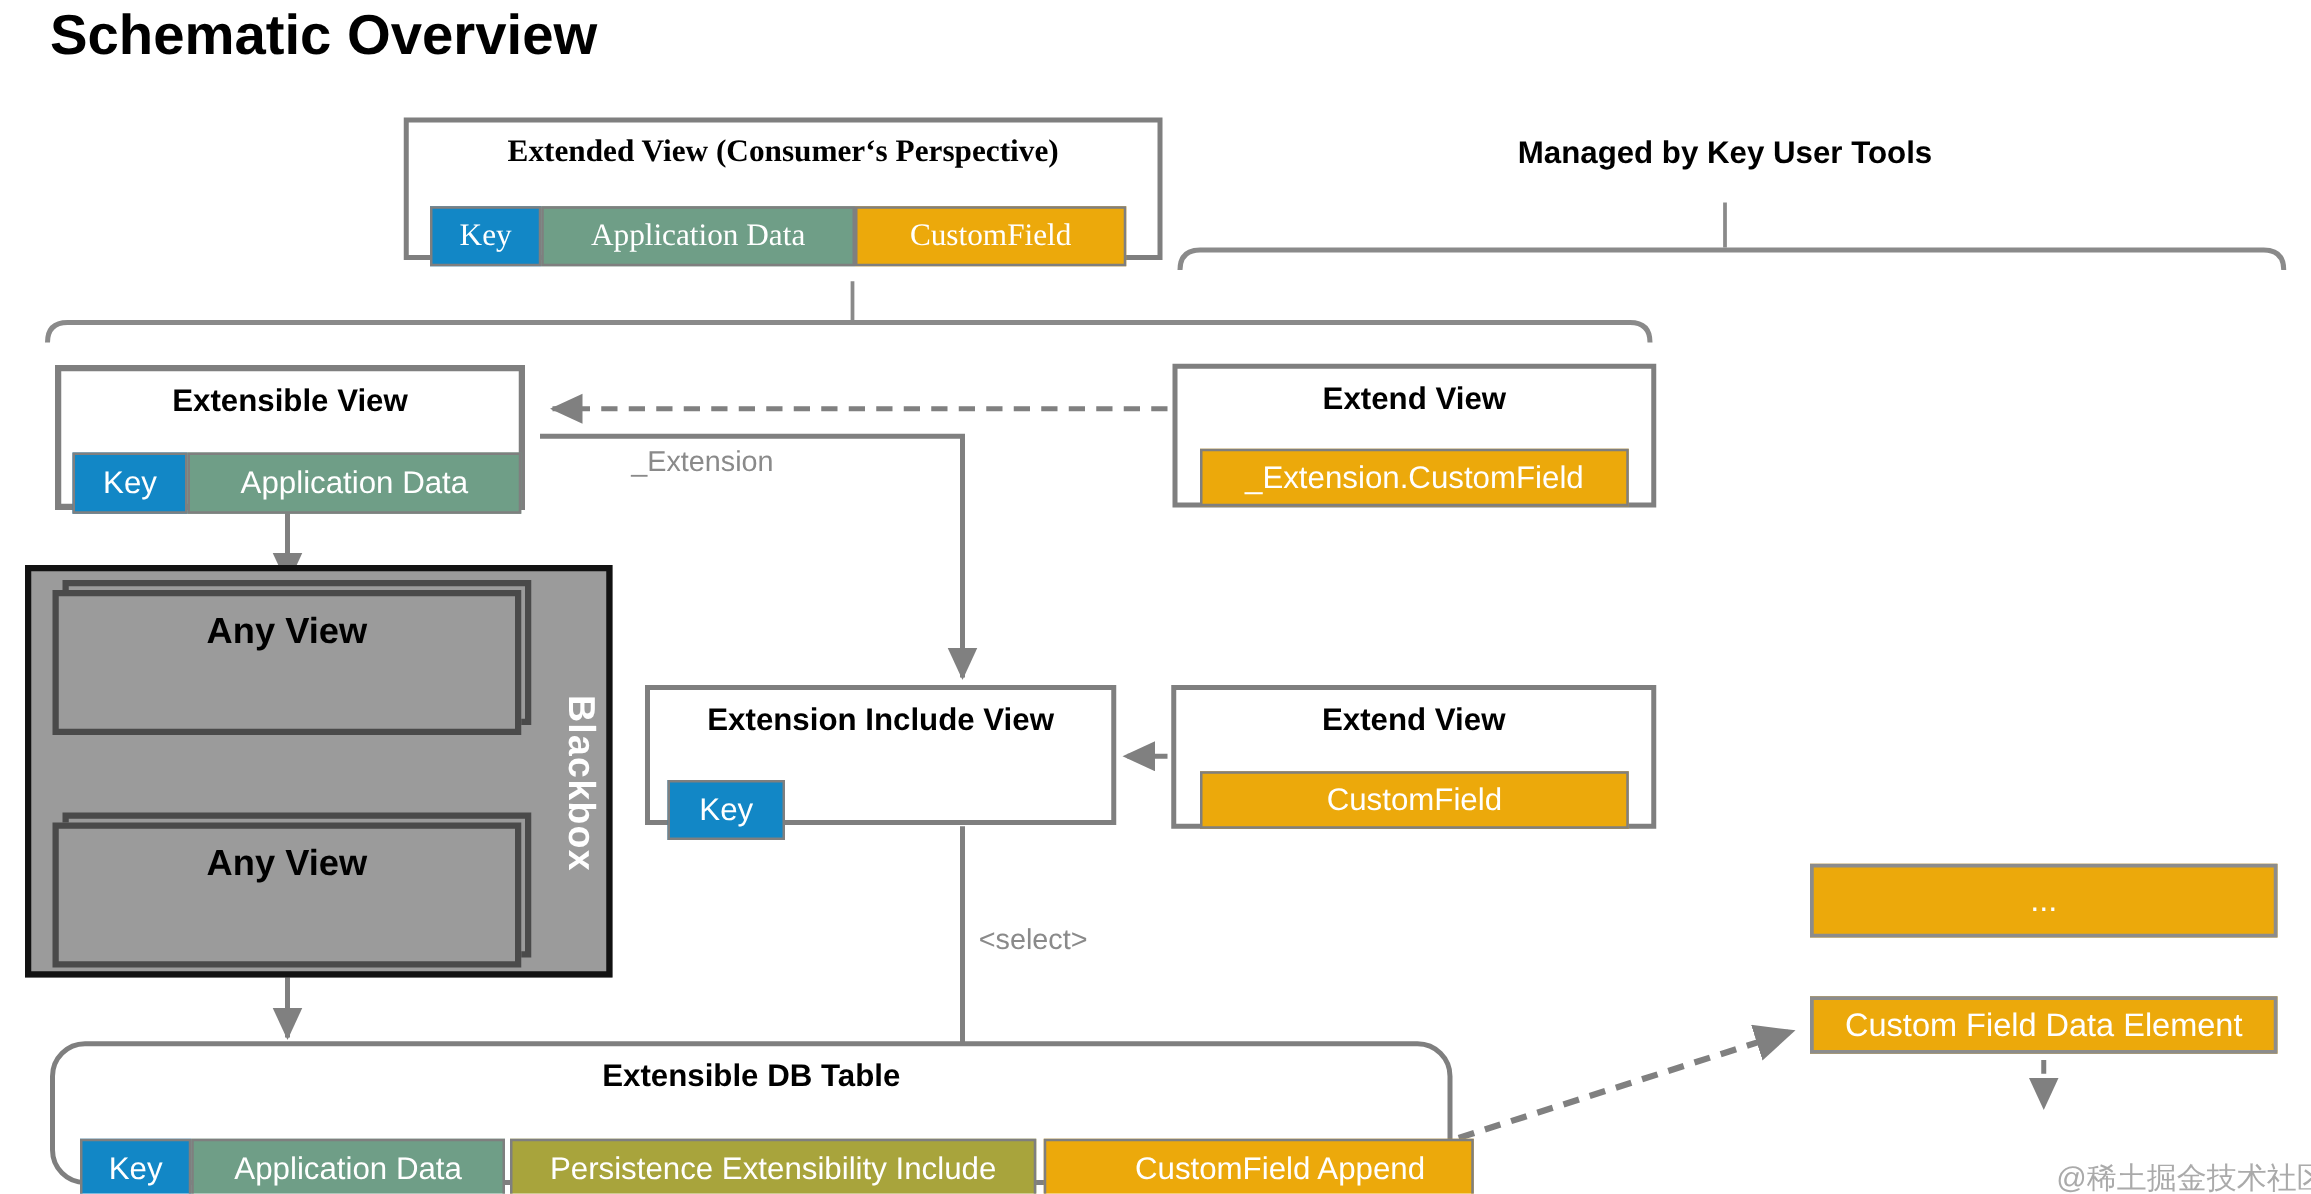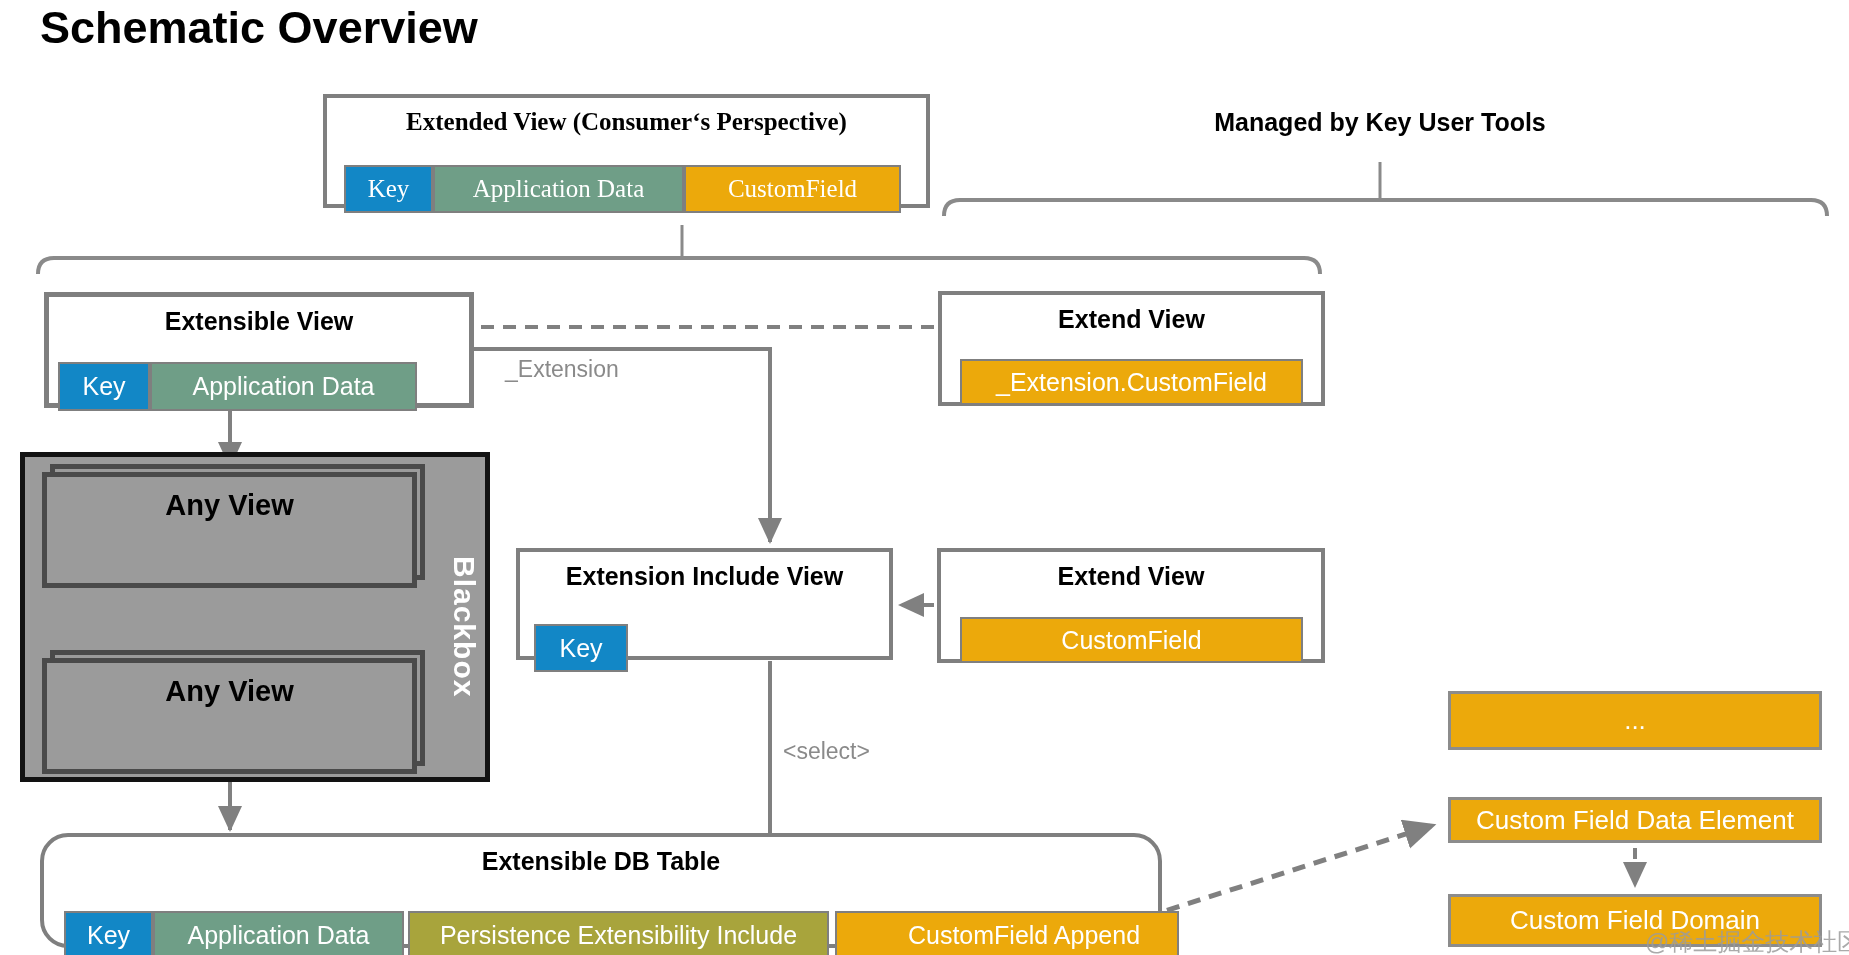--- a/index.html
+++ b/index.html
@@ -73,21 +73,21 @@
 
   <div class="panel" style="left:323px;top:94px;width:607px;height:114px;font-family:Liberation Serif, serif;">
     <div class="panel-title">Extended View (Consumer‘s Perspective)</div>
     <div class="cell c-blue" style="left:17px;top:48px;width:89px;height:48px;">Key</div>
     <div class="cell c-green" style="left:106px;top:48px;width:251px;height:48px;">Application Data</div>
     <div class="cell c-orange" style="left:357px;top:48px;width:217px;height:48px;">CustomField</div>
   </div>
 
   <div class="abs" id="managed-label">Managed by Key User Tools</div>
 
-  <div class="panel" style="left:44px;top:292px;width:430px;height:116px;border-width:5px;">
+  <div class="panel" style="left:44px;top:292px;width:376px;height:116px;border-width:5px;">
     <div class="panel-title">Extensible View</div>
     <div class="cell c-blue" style="left:9px;top:46px;width:92px;height:49px;">Key</div>
     <div class="cell c-green" style="left:101px;top:46px;width:267px;height:49px;">Application Data</div>
   </div>
 
   <div class="panel" style="left:938px;top:291px;width:387px;height:115px;">
     <div class="panel-title">Extend View</div>
     <div class="cell c-orange" style="left:18px;top:45px;width:343px;height:46px;">_Extension.CustomField</div>
   </div>
 
@@ -120,17 +120,16 @@
   <div class="panel" id="db-table">
     <div class="panel-title">Extensible DB Table</div>
     <div class="cell c-blue" style="left:20px;top:55px;width:89px;height:48px;">Key</div>
     <div class="cell c-green" style="left:109px;top:55px;width:251px;height:48px;">Application Data</div>
     <div class="cell c-olive" style="left:364px;top:55px;width:421px;height:48px;">Persistence Extensibility Include</div>
     <div class="cell c-orange" style="left:791px;top:55px;width:344px;height:48px;padding-left:34px;">CustomField Append</div>
   </div>
 
   <div class="gold-box" style="left:1448px;top:691px;width:374px;height:59px;">...</div>
   <div class="gold-box" style="left:1448px;top:797px;width:374px;height:46px;">Custom Field Data Element</div>
-  <div class="gold-box" style="left:1448px;top:894px;width:374px;height:53px;">Custom Field Domain</div>
 
   <div class="abs" id="watermark">@稀土掘金技术社区</div>
 
 </div>
 
 </body></html>

